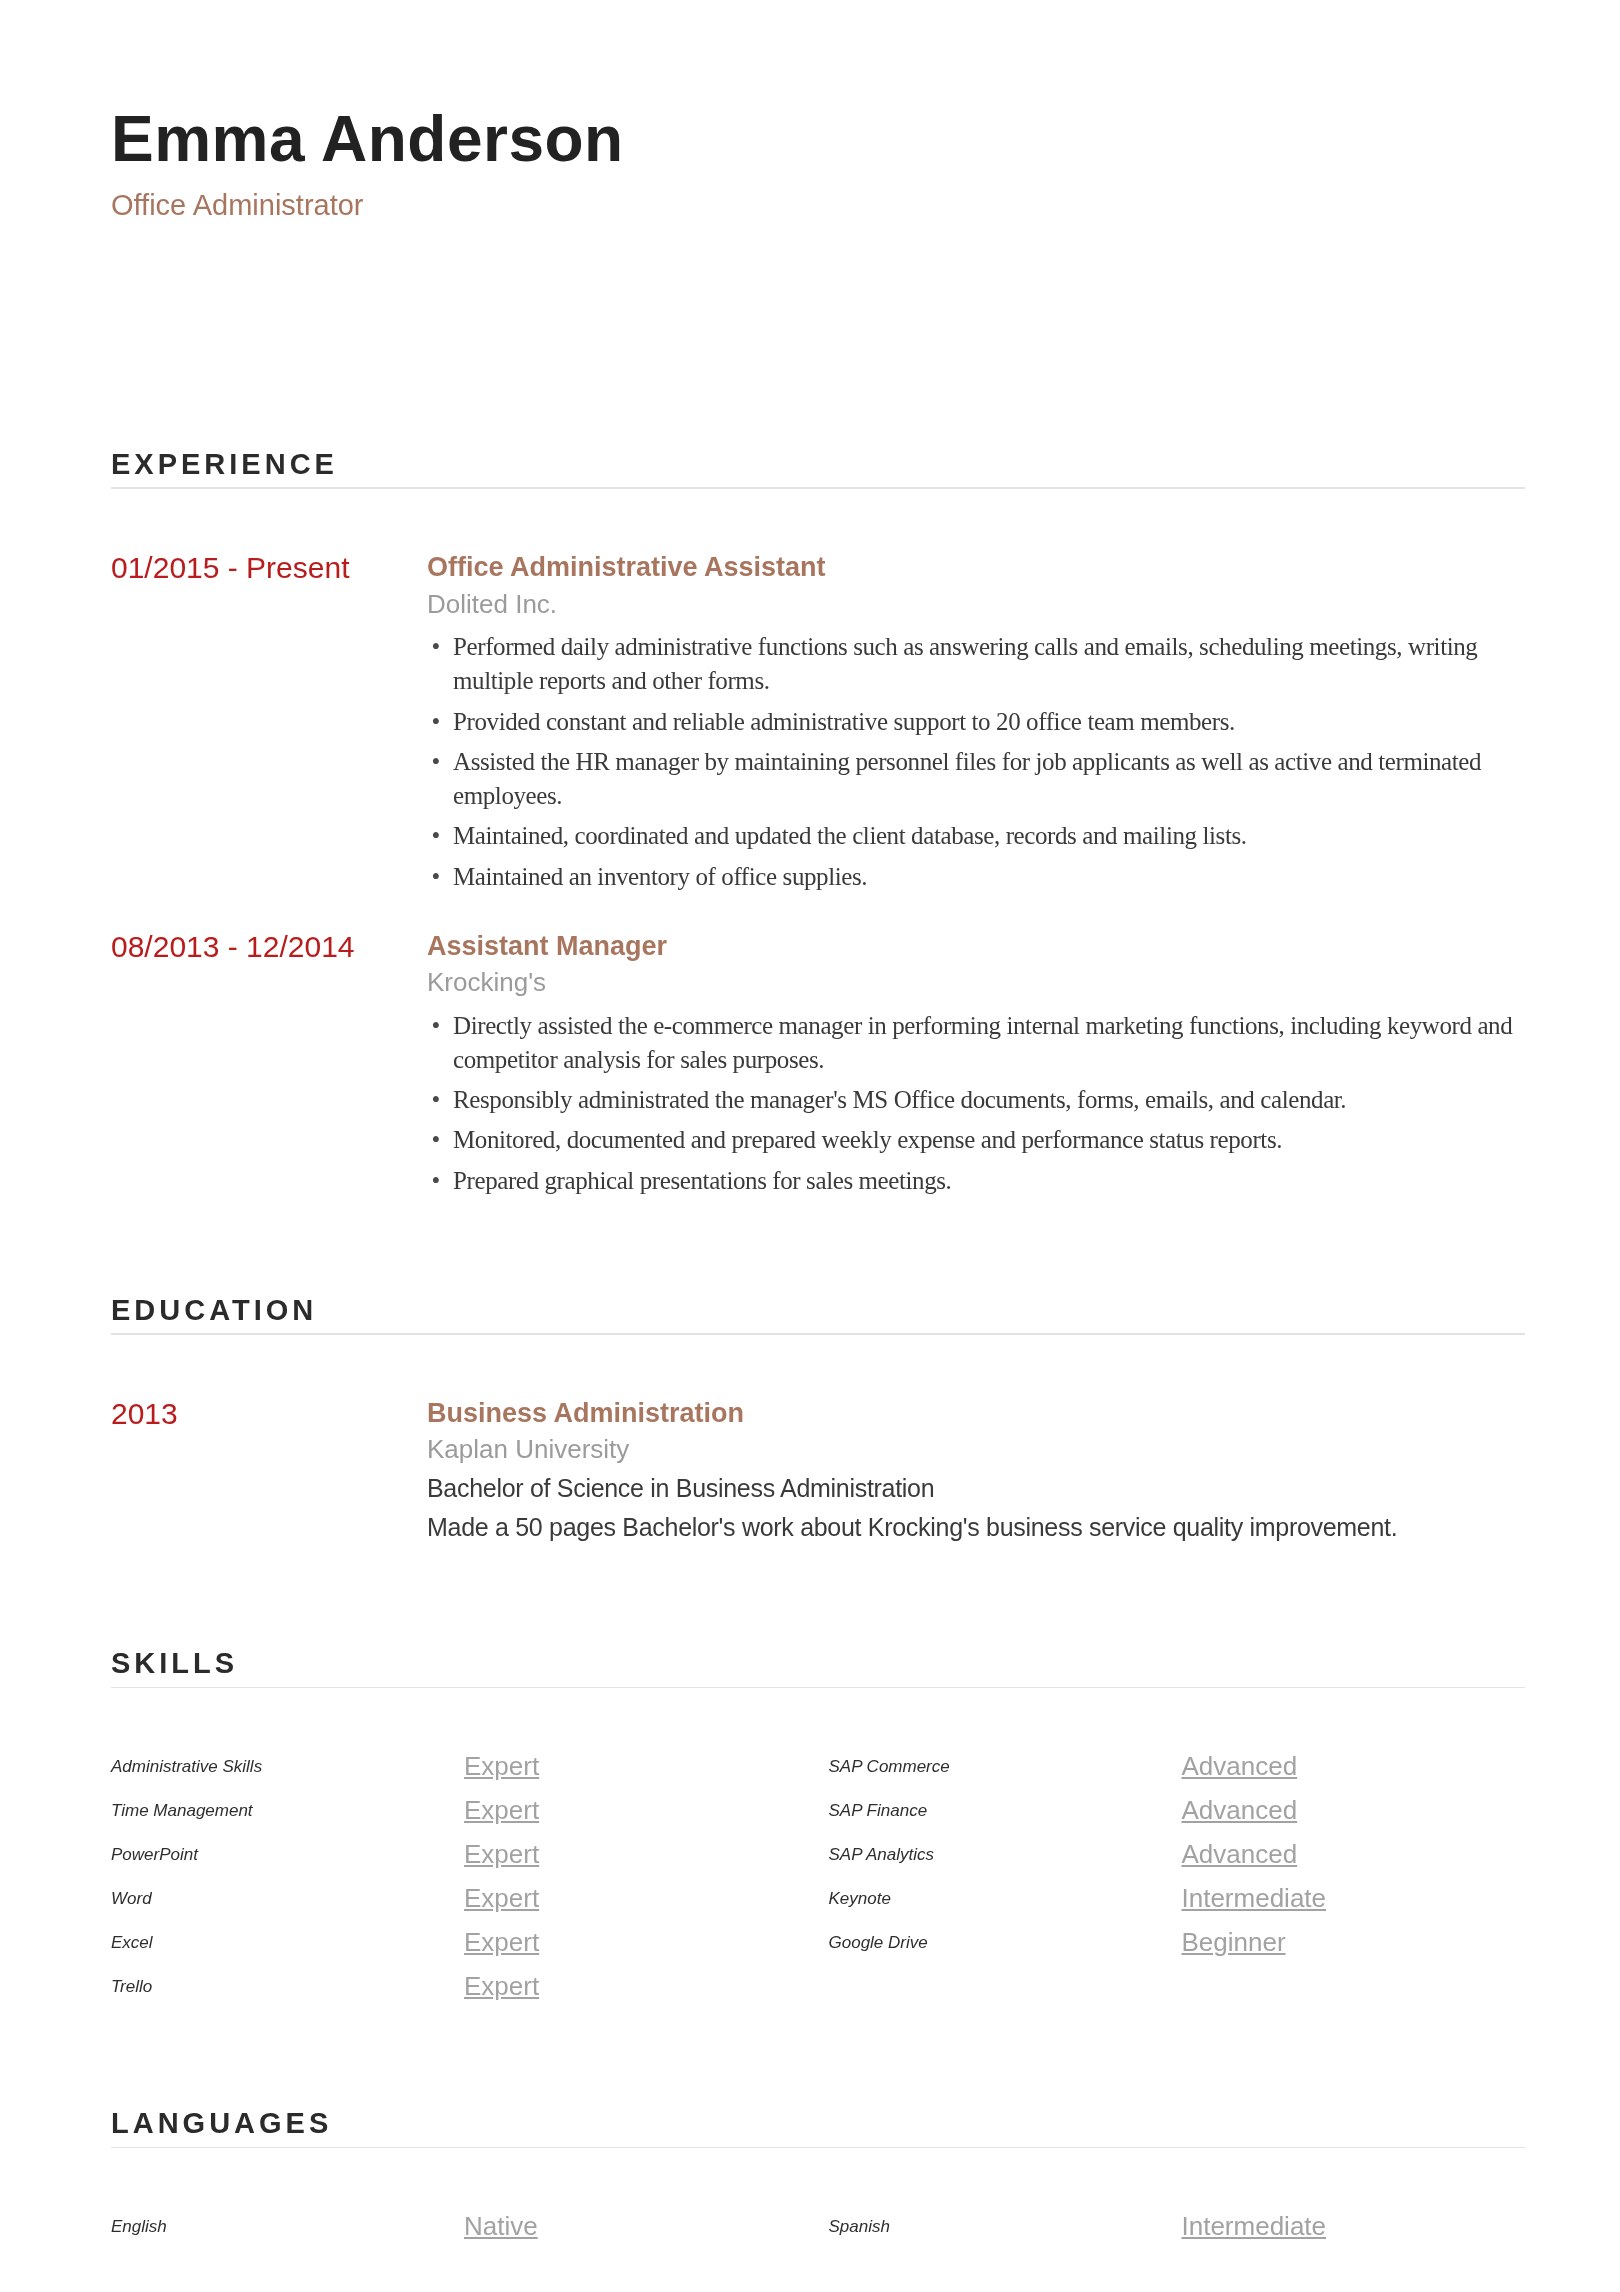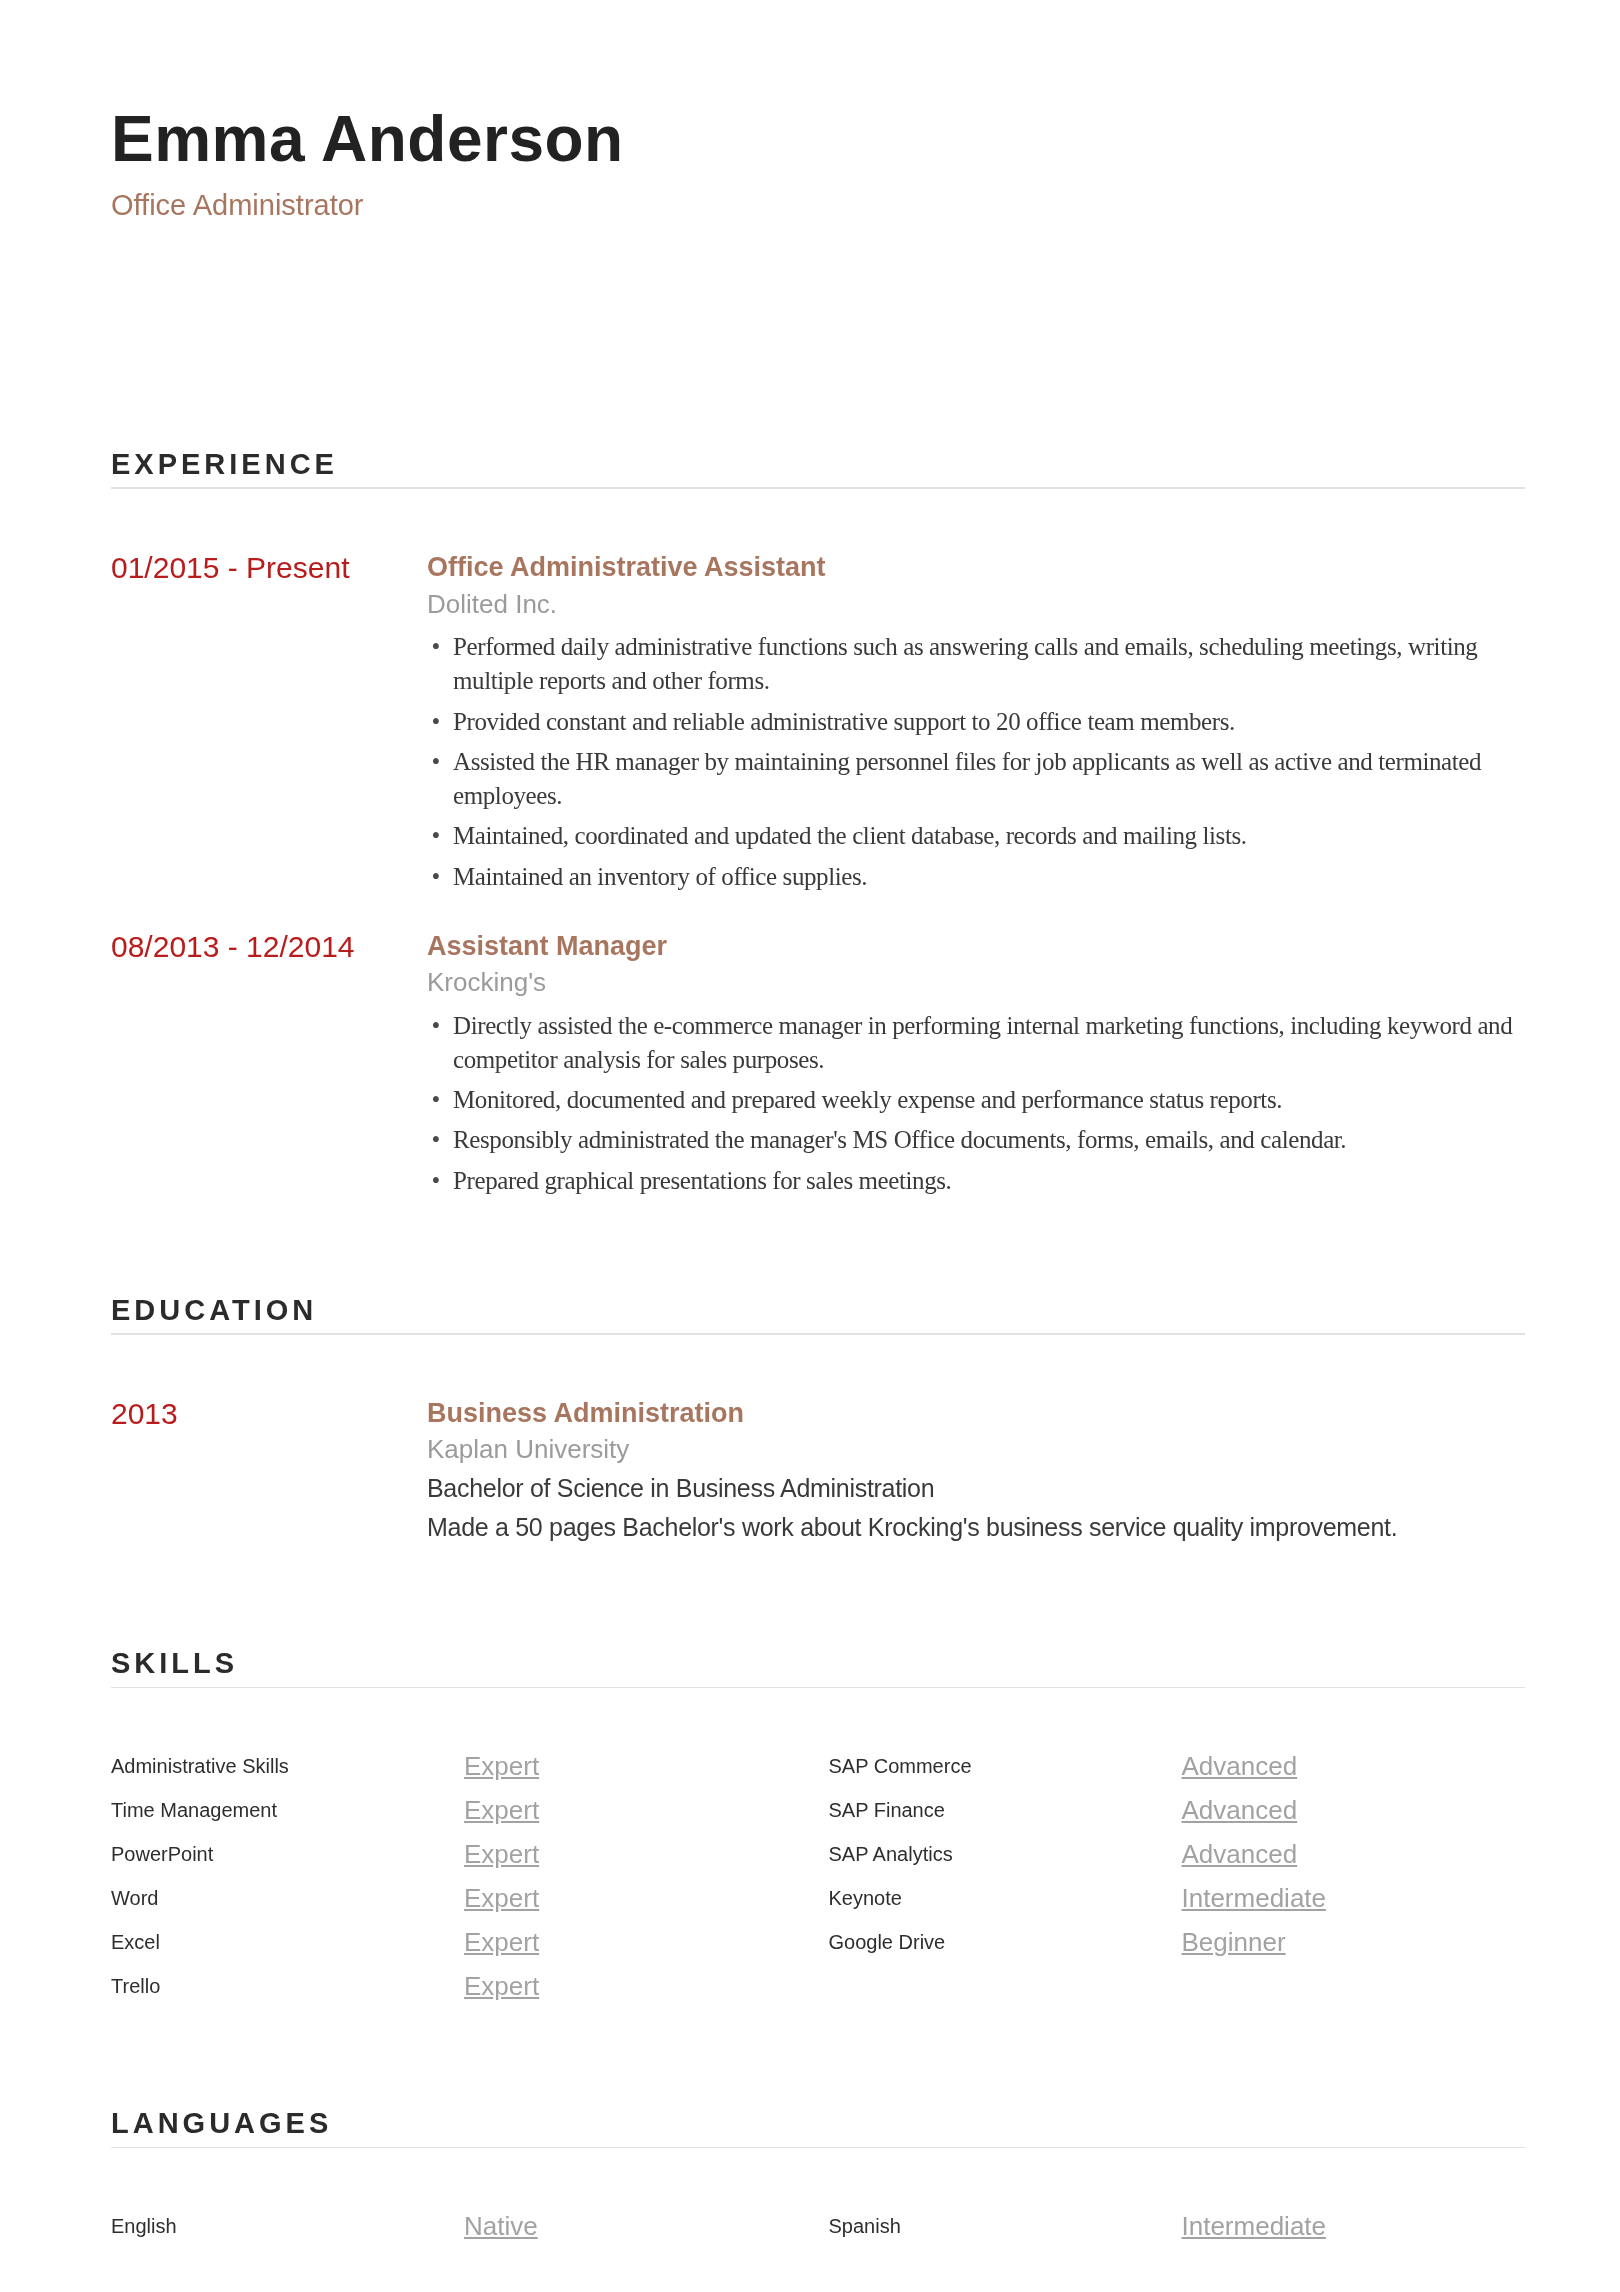--- a/index.html
+++ b/index.html
@@ -58,21 +58,21 @@
   }
 
   .edu-degree { margin-top:7.2px; font-size:25px; line-height:32px; letter-spacing:-0.3px; color:#3a3a3a; }
   .edu-note   { margin-top:7.2px; font-size:25px; line-height:32px; letter-spacing:-0.3px; color:#3a3a3a; }
 
   
   .pair-grid { margin-top:65px; display:flex; }
   .pair-col { display:grid; grid-template-columns:353px 1fr; row-gap:17px; align-content:start; }
   .pair-col.left  { width:718px; }
   .pair-col.right { width:697px; }
-  .pair-name  { font-size:20px; line-height:27px; color:#2e2e2e; }
+  .pair-name  { font-size:17px; line-height:27px; color:#2e2e2e;font-style:italic; }
   .pair-level { font-size:26px; line-height:27px; color:#a2a2a2;text-decoration:underline; }
 </style>
 </head>
 <body>
 
 <div class="page">
   <div class="content">
 
     <header>
       <h1 class="name">Emma Anderson</h1>
@@ -99,22 +99,22 @@
           </div>
         </div>
 
         <div class="entry">
           <div class="entry-dates">08/2013 - 12/2014</div>
           <div>
             <div class="entry-title">Assistant Manager</div>
             <div class="entry-company">Krocking's</div>
             <ul class="bullets">
               <li>Directly assisted the e-commerce manager in performing internal marketing functions, including keyword and competitor analysis for sales purposes.</li>
+              <li>Responsibly administrated the manager's MS Office documents, forms, emails, and calendar.</li>
               <li>Monitored, documented and prepared weekly expense and performance status reports.</li>
-              <li>Responsibly administrated the manager's MS Office documents, forms, emails, and calendar.</li>
               <li>Prepared graphical presentations for sales meetings.</li>
             </ul>
           </div>
         </div>
 
       </div>
     </section>
 
     <section class="sec-education">
       <h2 class="section-heading">EDUCATION</h2>

